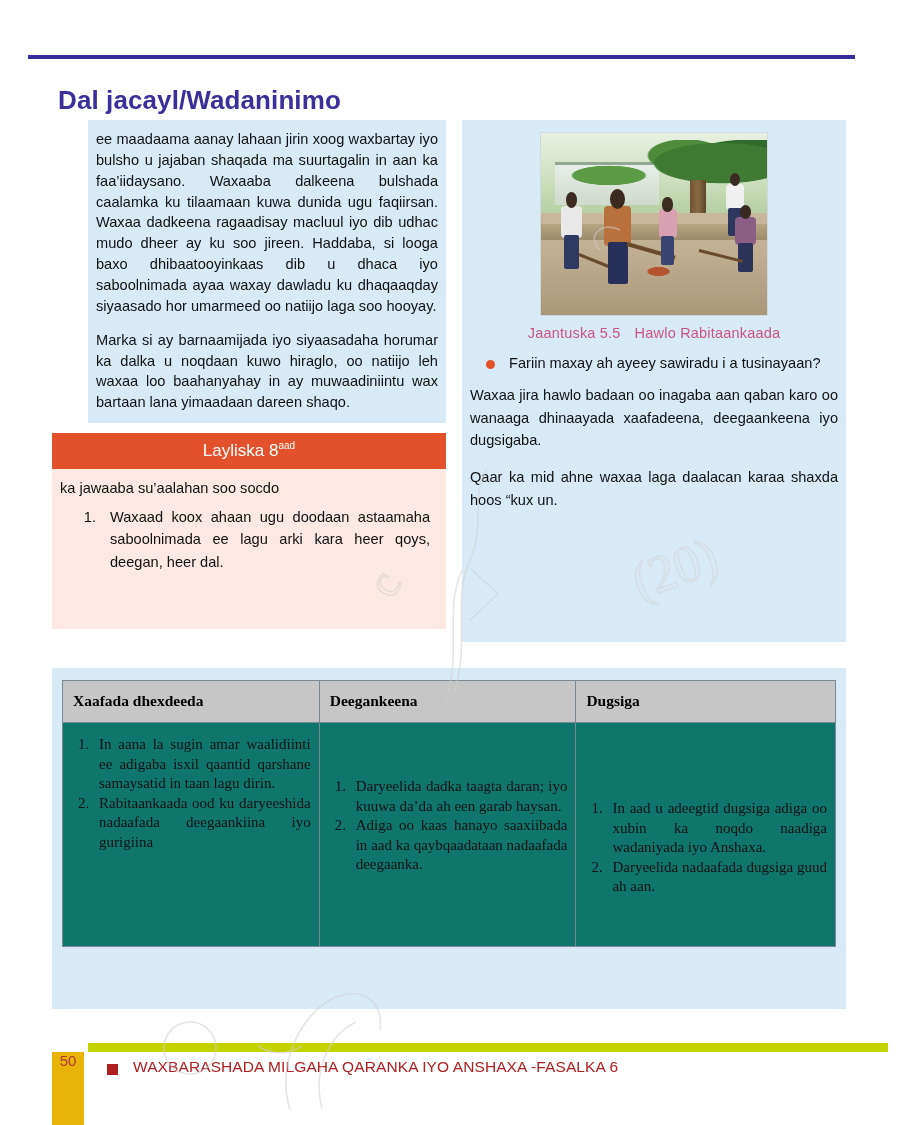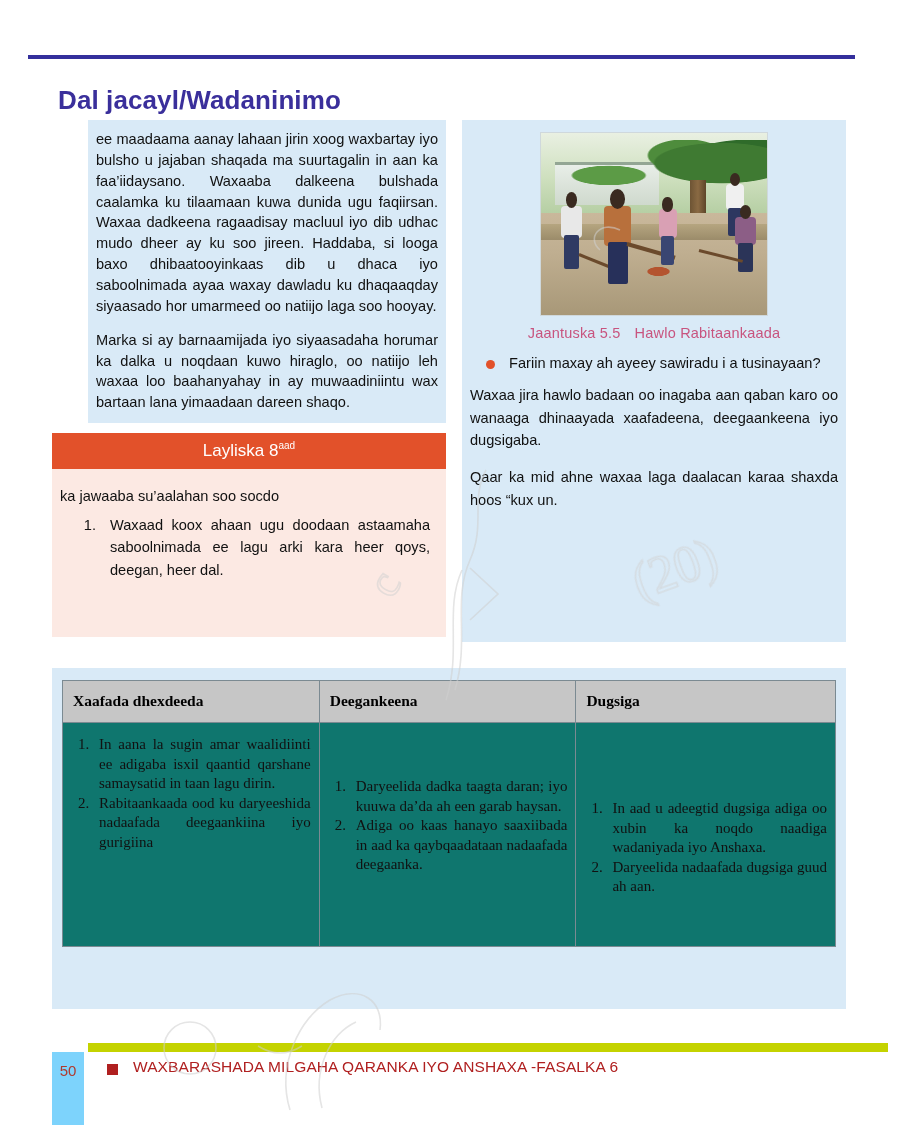--- a/index.html
+++ b/index.html
@@ -91,21 +91,21 @@
     padding: 7px 0 8px 0;
   }
   .exercise-header sup {
     font-size: 10px;
     vertical-align: super;
   }
   .exercise-body {
     padding: 9px 8px 0 8px;
   }
   .exercise-body .lead {
-    margin: 8px 0 5px 0;
+    margin: 0 0 5px 0;
     font-size: 14.6px;
     line-height: 1.4;
     color: #111;
   }
   .exercise-body ol {
     margin: 8px;
     padding-left: 32px;
   }
   .exercise-body ol li {
     font-size: 14.6px;
@@ -269,27 +269,26 @@
     width: 800px;
     height: 9px;
     background: #c4d300;
   }
   .page-num-box {
     position: absolute;
     left: 52px;
     top: 1052px;
     width: 32px;
     height: 73px;
-    background: #7dd3fc;
+    background: #eab308;
     color: #b03a2e;
     font-size: 15px;
     display: flex;
     align-items: flex-start;
     justify-content: center;
-    padding-top: 10px;
     box-sizing: border-box;
   }
   .footer-marker {
     position: absolute;
     left: 107px;
     top: 1064px;
     width: 11px;
     height: 11px;
     background: #b02020;
   }

